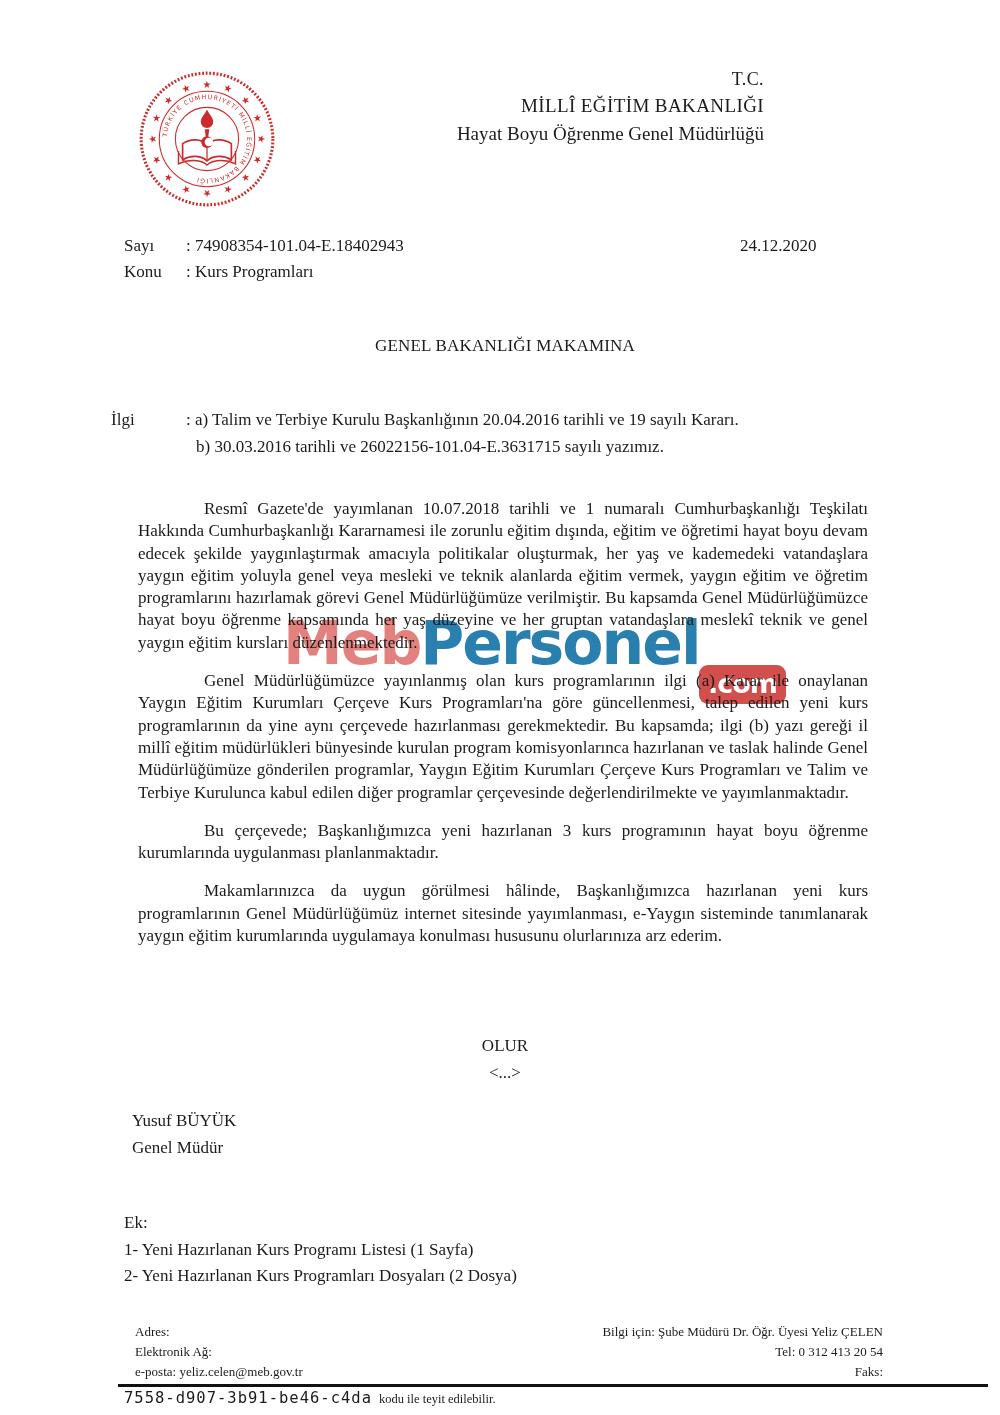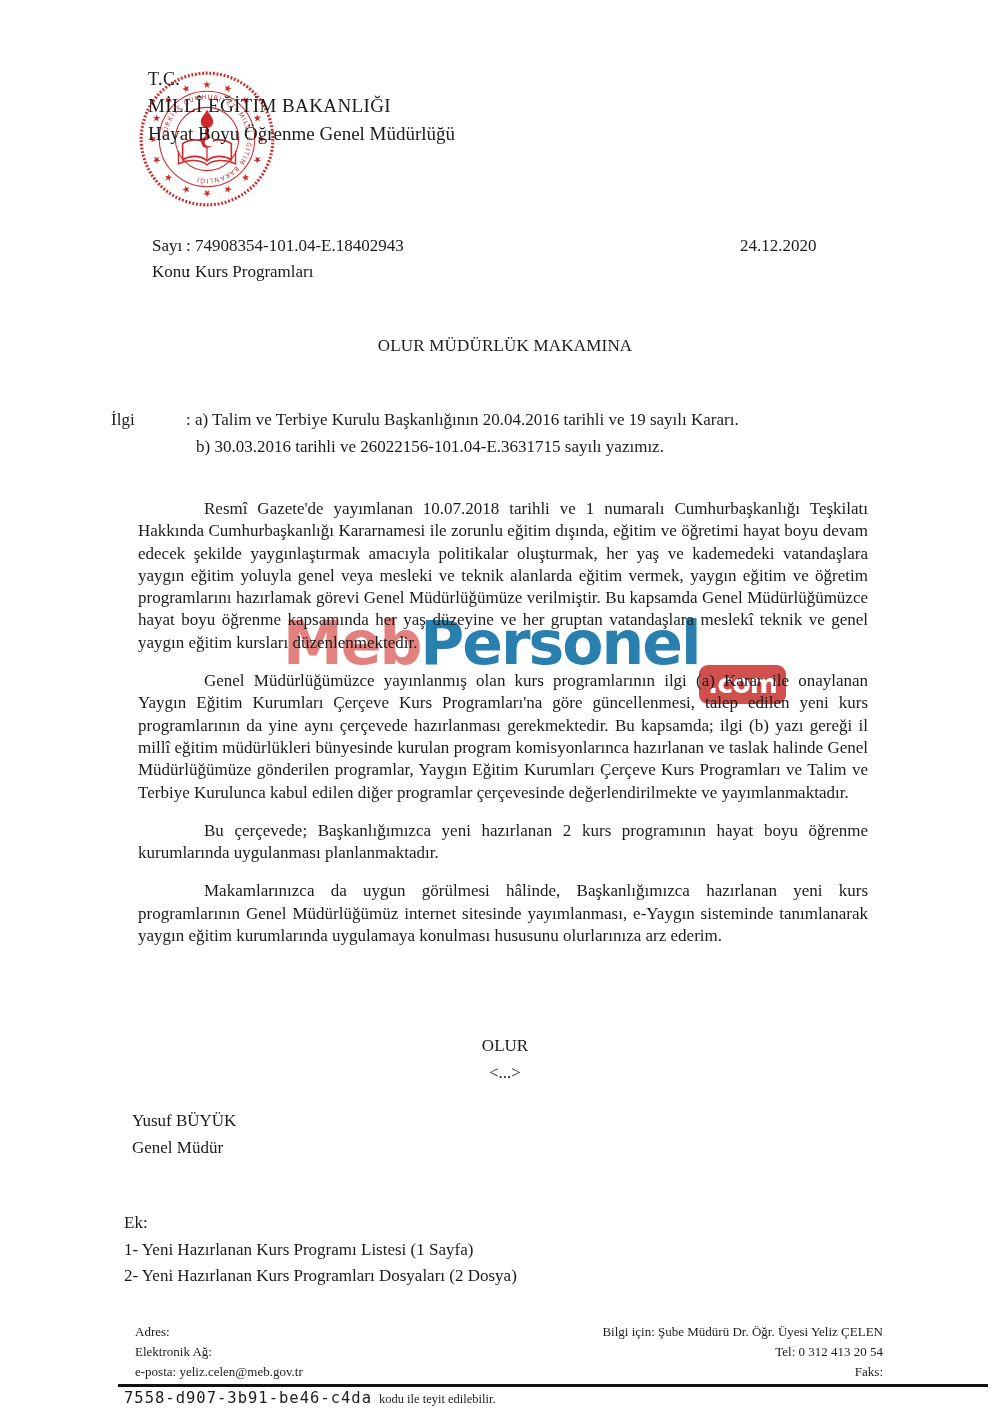--- a/index.html
+++ b/index.html
@@ -11,27 +11,27 @@
     font-family:"Liberation Serif","DejaVu Serif",serif;
     color:#1b1b1b;
     overflow:hidden;
   }
   .abs{position:absolute;}
 
   
   .seal{left:137px;top:69px;width:140px;height:140px;}
 
   
-  .letterhead{left:148px;top:66px;width:640px;text-align:left;z-index:2;}
+  .letterhead{left:124px;top:66px;width:640px;text-align:right;z-index:2;}
   .lh-tc{font-size:18px;line-height:26px;letter-spacing:.4px;}
   .lh-ministry{font-size:19px;line-height:28px;letter-spacing:.4px;}
   .lh-directorate{font-size:19px;line-height:28px;}
 
   
-  .meta-label{left:124px;font-size:17px;margin-left:28px;}
+  .meta-label{left:124px;font-size:17px;}
   .meta-value{left:186px;font-size:17px;}
   .row1{top:236px;} .row2{top:262px;}
   .doc-date{left:740px;top:236px;font-size:17px;}
 
   
   .recipient{left:132px;top:336px;width:746px;text-align:center;font-size:17px;letter-spacing:.2px;}
 
   
   .ilgi-label{left:111px;top:410px;font-size:17px;}
   .ilgi-a{left:186px;top:410px;font-size:17px;}
@@ -118,35 +118,35 @@
     <div class="lh-ministry">MİLLÎ EĞİTİM BAKANLIĞI</div>
     <div class="lh-directorate">Hayat Boyu Öğrenme Genel Müdürlüğü</div>
   </div>
 
   <div class="abs meta-label row1">Sayı</div>
   <div class="abs meta-value row1">: 74908354-101.04-E.18402943</div>
   <div class="abs doc-date">24.12.2020</div>
   <div class="abs meta-label row2">Konu</div>
   <div class="abs meta-value row2">: Kurs Programları</div>
 
-  <div class="abs recipient">OLUR MÜDÜRLÜK MAKAMINA</div>
+  <div class="abs recipient">GENEL BAKANLIĞI MAKAMINA</div>
 
   <div class="abs ilgi-label">İlgi</div>
   <div class="abs ilgi-a">: a) Talim ve Terbiye Kurulu Başkanlığının 20.04.2016 tarihli ve 19 sayılı Kararı.</div>
   <div class="abs ilgi-b">b) 30.03.2016 tarihli ve 26022156-101.04-E.3631715 sayılı yazımız.</div>
 
   <div class="watermark">
     <div class="abs wm-text"><span class="wm-red">Meb</span><span class="wm-gray">Personel</span></div>
     <div class="abs wm-box">.com</div>
   </div>
 
   <div class="abs body-text">
     <p>Resmî Gazete'de yayımlanan 10.07.2018 tarihli ve 1 numaralı Cumhurbaşkanlığı Teşkilatı Hakkında Cumhurbaşkanlığı Kararnamesi ile zorunlu eğitim dışında, eğitim ve öğretimi hayat boyu devam edecek şekilde yaygınlaştırmak amacıyla politikalar oluşturmak, her yaş ve kademedeki vatandaşlara yaygın eğitim yoluyla genel veya mesleki ve teknik alanlarda eğitim vermek, yaygın eğitim ve öğretim programlarını hazırlamak görevi Genel Müdürlüğümüze verilmiştir. Bu kapsamda Genel Müdürlüğümüzce hayat boyu öğrenme kapsamında her yaş düzeyine ve her gruptan vatandaşlara meslekî teknik ve genel yaygın eğitim kursları düzenlenmektedir.</p>
     <p>Genel Müdürlüğümüzce yayınlanmış olan kurs programlarının ilgi (a) Karar ile onaylanan Yaygın Eğitim Kurumları Çerçeve Kurs Programları'na göre güncellenmesi, talep edilen yeni kurs programlarının da yine aynı çerçevede hazırlanması gerekmektedir. Bu kapsamda; ilgi (b) yazı gereği il millî eğitim müdürlükleri bünyesinde kurulan program komisyonlarınca hazırlanan ve taslak halinde Genel Müdürlüğümüze gönderilen programlar, Yaygın Eğitim Kurumları Çerçeve Kurs Programları ve Talim ve Terbiye Kurulunca kabul edilen diğer programlar çerçevesinde değerlendirilmekte ve yayımlanmaktadır.</p>
-    <p>Bu çerçevede; Başkanlığımızca yeni hazırlanan 2 kurs programının hayat boyu öğrenme kurumlarında uygulanması planlanmaktadır.</p>
+    <p>Bu çerçevede; Başkanlığımızca yeni hazırlanan 3 kurs programının hayat boyu öğrenme kurumlarında uygulanması planlanmaktadır.</p>
     <p>Makamlarınızca da uygun görülmesi hâlinde, Başkanlığımızca hazırlanan yeni kurs programlarının Genel Müdürlüğümüz internet sitesinde yayımlanması, e-Yaygın sisteminde tanımlanarak yaygın eğitim kurumlarında uygulamaya konulması hususunu olurlarınıza arz ederim.</p>
   </div>
 
 
   <div class="abs olur-block">
     <div>OLUR</div>
     <div>&lt;...&gt;</div>
   </div>
 
   <div class="abs sig-second">

